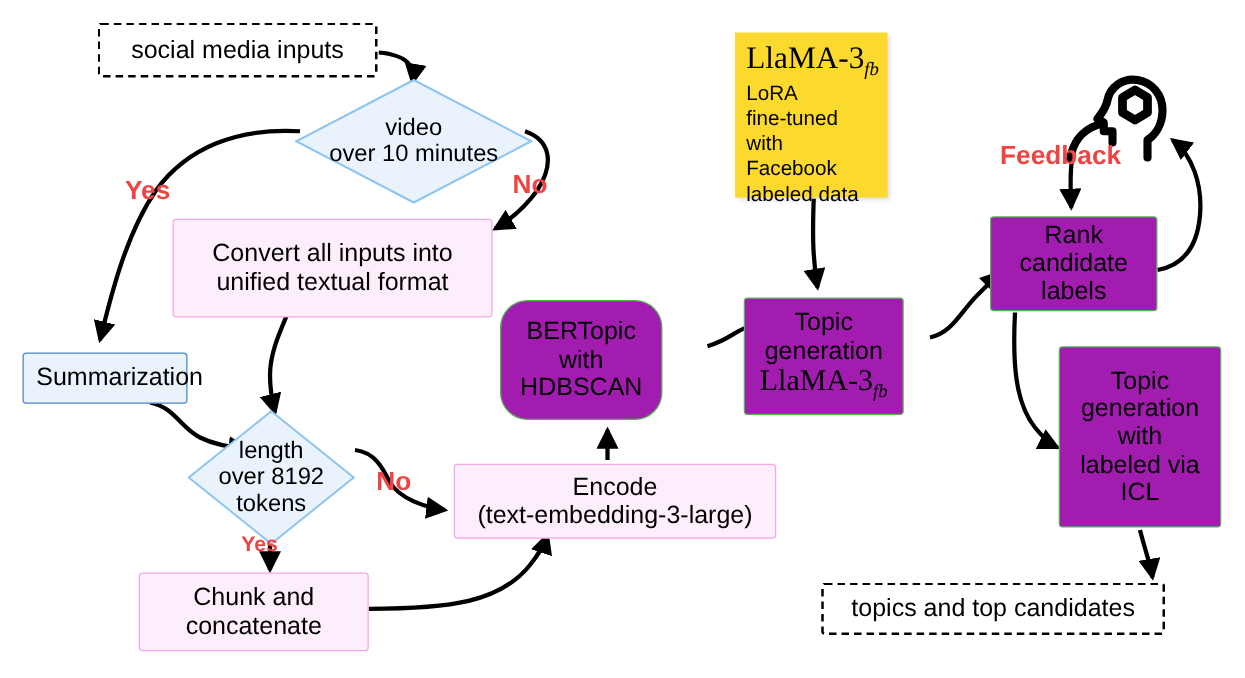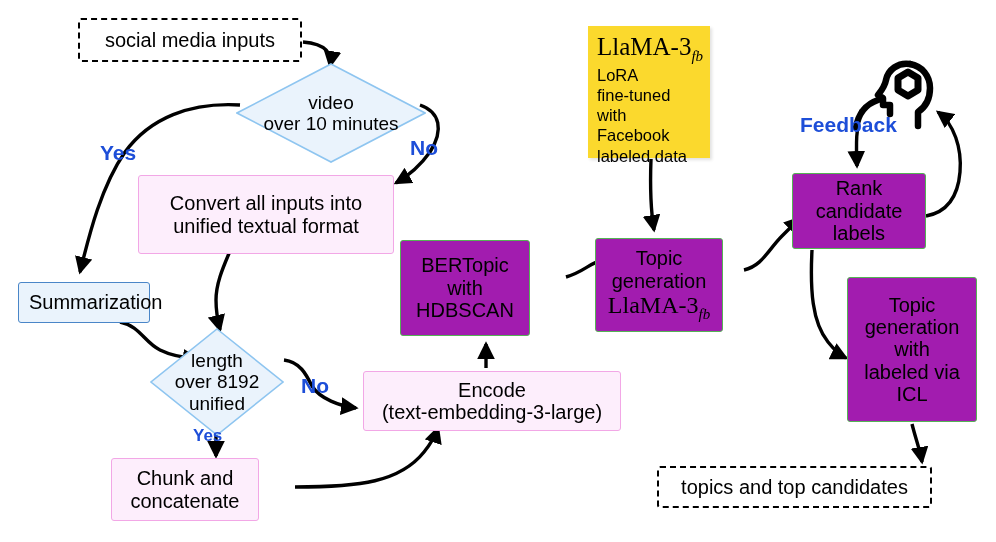--- a/index.html
+++ b/index.html
@@ -101,21 +101,21 @@
     z-index: 2;
     font-size: 19px;
     line-height: 1.13;
     text-align: center;
     color: #000;
   }
 
   .edge-label {
     position: absolute;
     font-weight: bold;
-    color: #1d4ed8;
+    color: #ef4444;
     font-size: 21px;
     white-space: nowrap;
   }
   .llama {
     font-family: "Liberation Serif", serif;
     font-size: 24px;
     white-space: nowrap;
   }
   .llama .sub {
     font-size: 15px;
@@ -202,43 +202,43 @@
     <span class="txt">Summarization</span>
   </div>
 
   <div class="diamond" style="left:150px; top:328px; width:134px; height:108px;">
     <svg class="dshape" viewBox="0 0 134 108" preserveAspectRatio="none">
       <polygon points="67,1 133,54 67,107 1,54" fill="#eaf3fc" stroke="#8ec5f0" stroke-width="1.6"></polygon>
     </svg>
     <div class="dlabel">
       <div>length</div>
       <div>over 8192</div>
-      <div>unified</div>
+      <div>tokens</div>
     </div>
   </div>
 
   <div class="edge-label" style="left:193px; top:426px; font-size:17px;">Yes</div>
 
   <div class="edge-label" style="left:301px; top:374px;">No</div>
 
-  <div class="node pink" style="left:111px; top:458px; width:148px; height:63px;justify-content:center;">
+  <div class="node pink" style="left:111px; top:458px; width:184px; height:63px;justify-content:center;">
     <span class="txt">
       <span>Chunk and</span><br>
       <span>concatenate</span>
     </span>
   </div>
 
   <div class="node pink" style="left:363px; top:371px; width:258px; height:60px;">
     <span class="txt">
       <span>Encode</span><br>
       <span>(text-embedding-3-large)</span>
     </span>
   </div>
 
-  <div class="node green" style="left:400px; top:240px; width:130px; height:96px;">
+  <div class="node green" style="left:400px; top:240px; width:130px; height:96px;border-radius:22px;">
     <span class="txt">
       <span>BERTopic</span><br>
       <span>with</span><br>
       <span>HDBSCAN</span>
     </span>
   </div>
 
   <div class="node green" style="left:595px; top:238px; width:128px; height:94px;">
     <span class="txt">
       <span>Topic</span><br>

